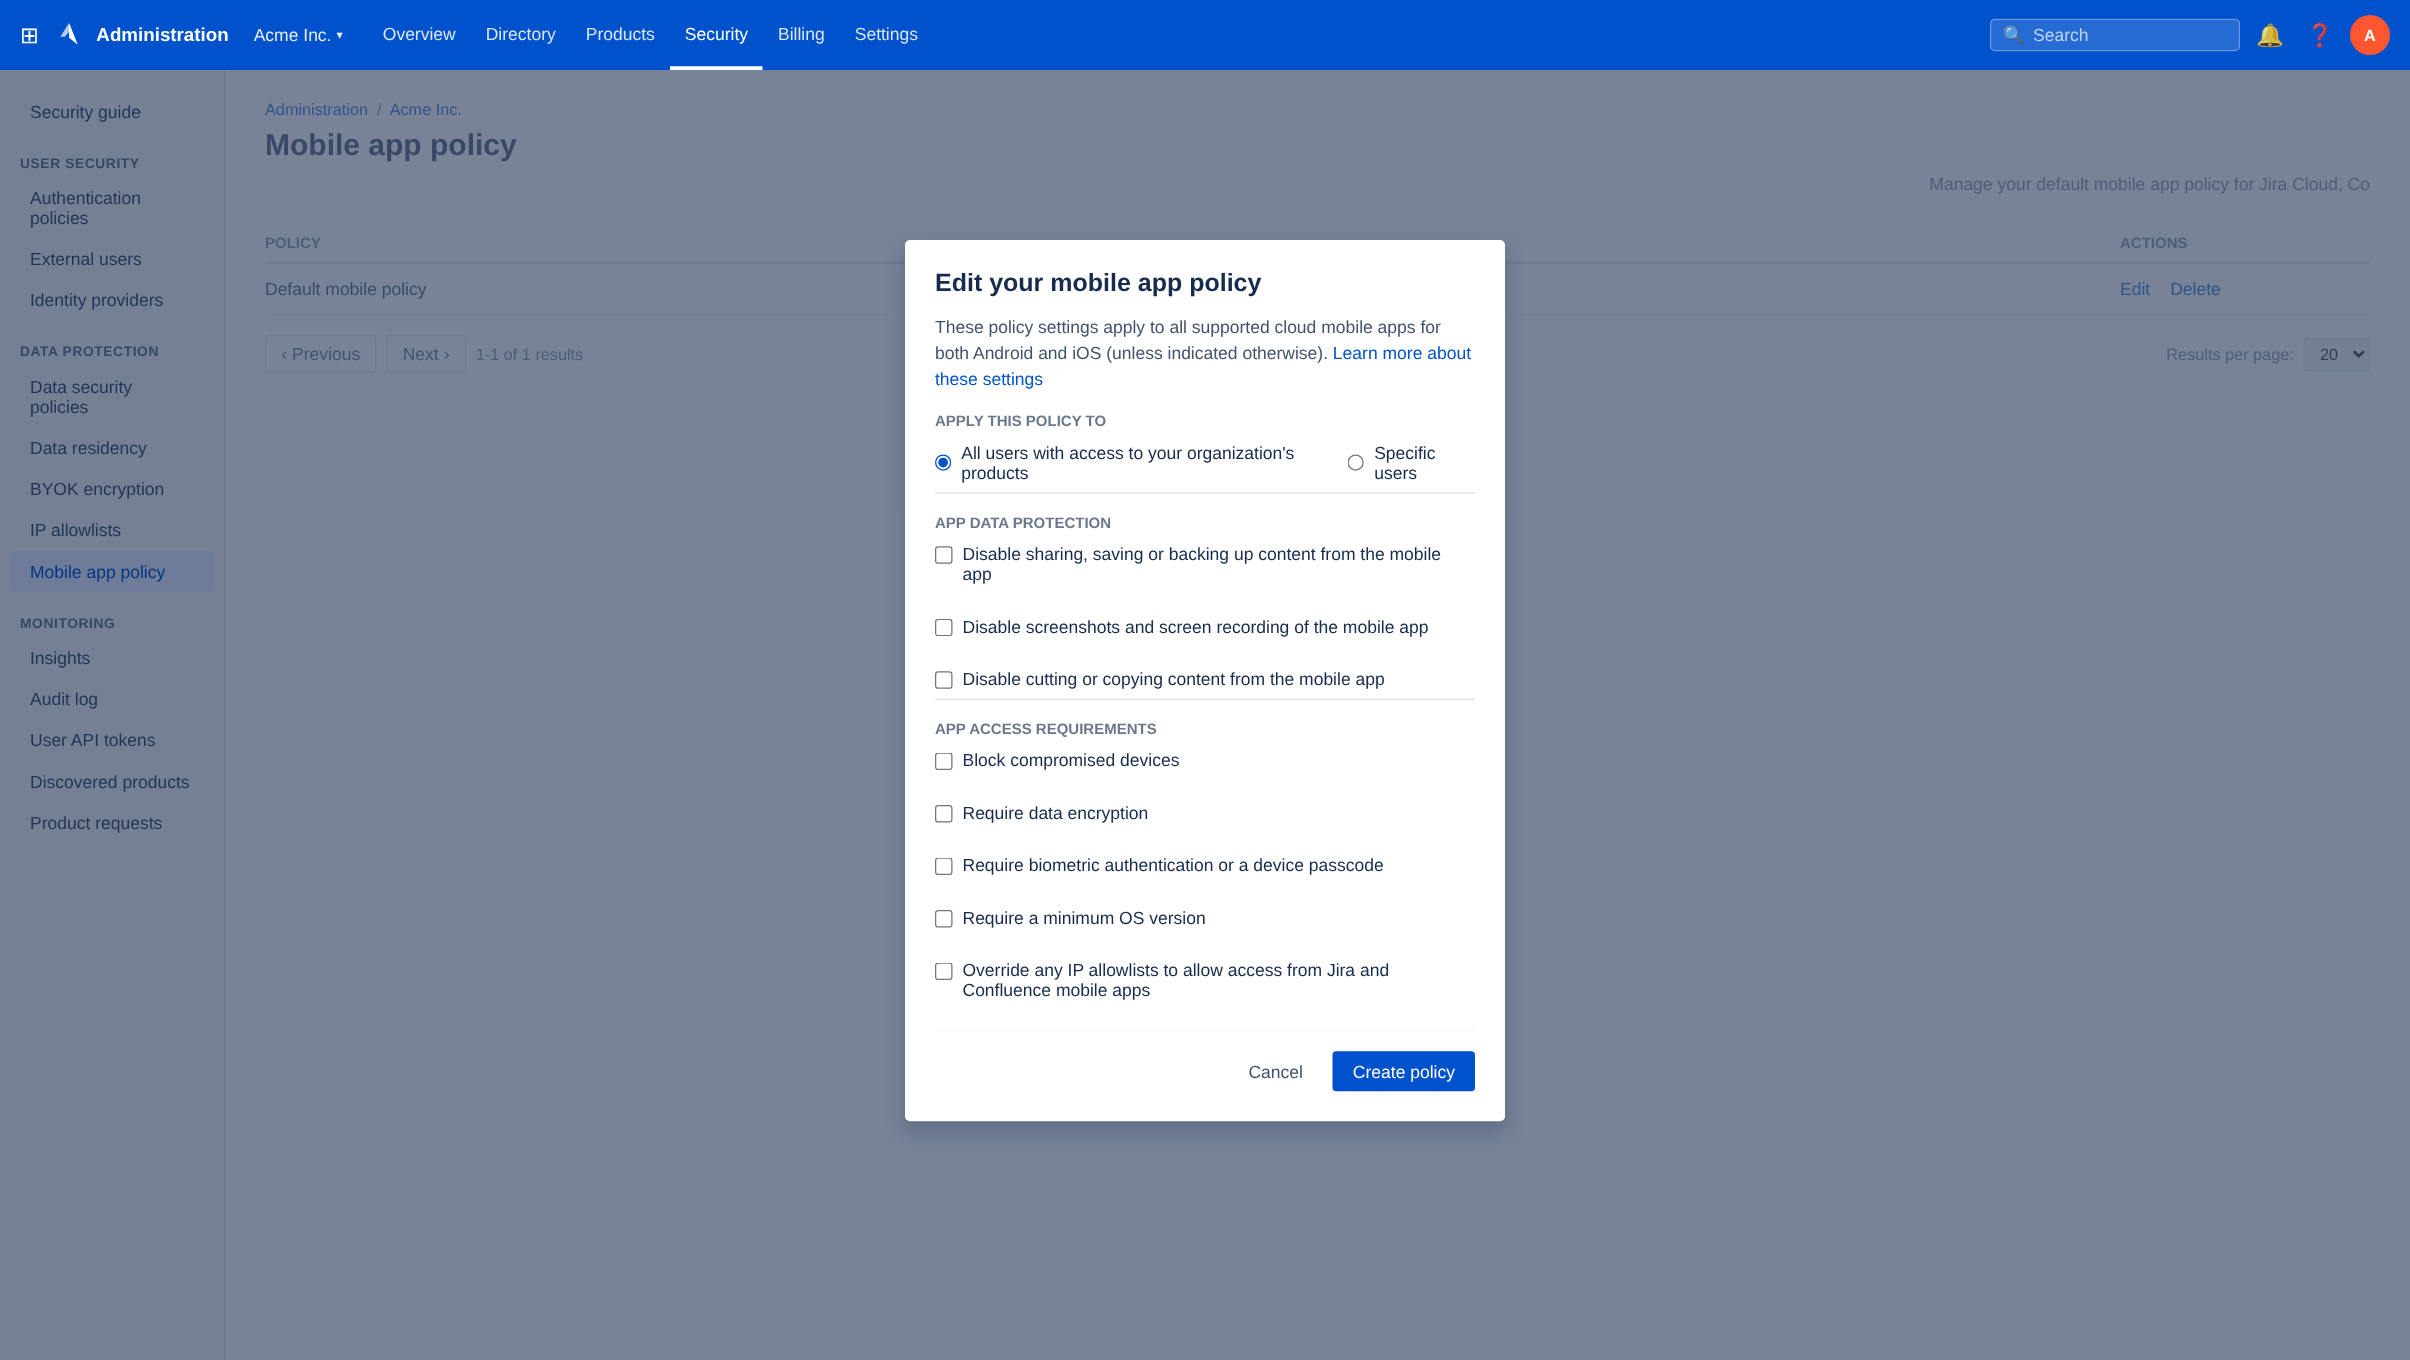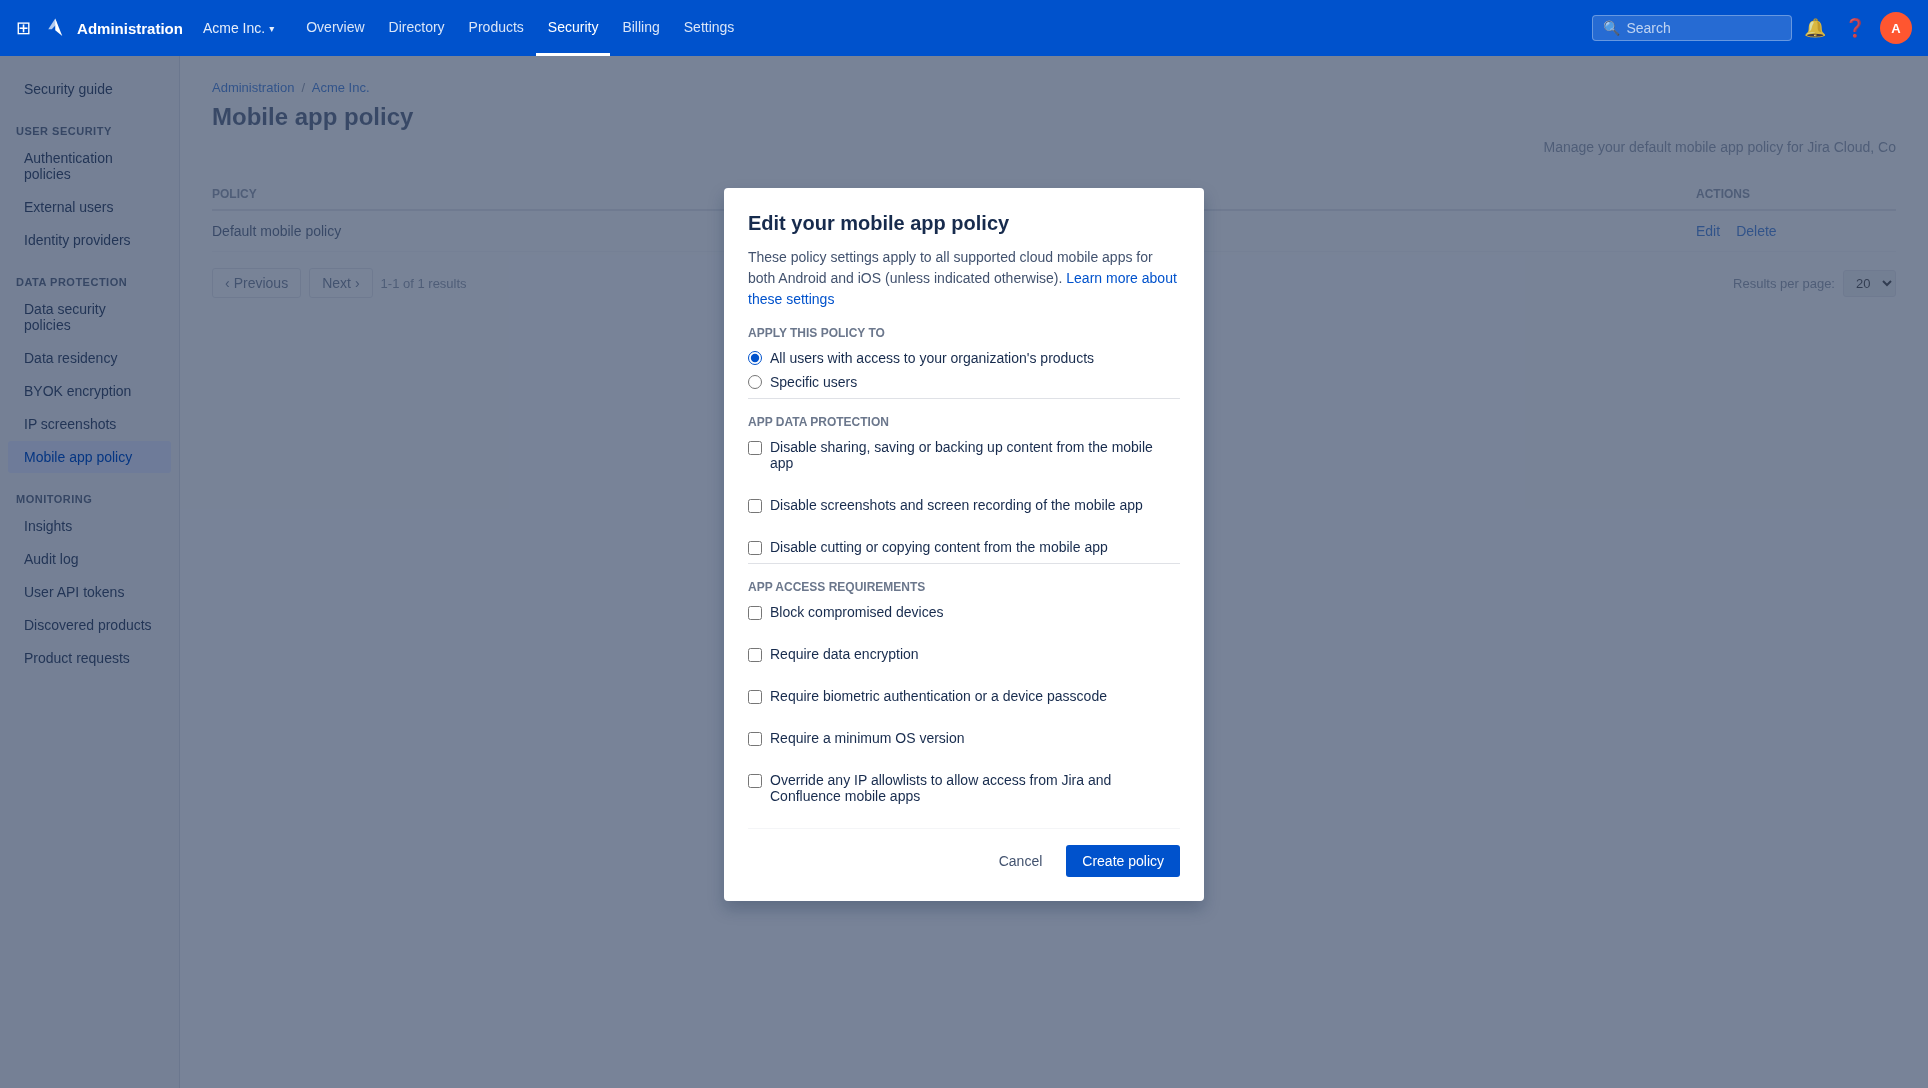--- a/index.html
+++ b/index.html
@@ -49,21 +49,21 @@
 
     
     .overlay { position: fixed; top: 0; left: 0; right: 0; bottom: 0; background: rgba(9,30,66,0.54); z-index: 500; display: flex; align-items: center; justify-content: center; }
 
     
     .modal { background: white; border-radius: 4px; width: 480px; max-height: 90vh; overflow-y: auto; padding: 24px; box-shadow: 0 8px 16px rgba(9,30,66,0.25); position: relative; z-index: 600; }
     .modal-title { font-size: 20px; font-weight: 600; color: #172b4d; margin-bottom: 12px; }
     .modal-desc { font-size: 14px; color: #42526e; margin-bottom: 16px; line-height: 1.5; }
     .modal-desc a { color: #0052cc; text-decoration: none; }
     .modal-section-label { font-size: 12px; font-weight: 600; color: #6b778c; text-transform: uppercase; margin-bottom: 10px; margin-top: 16px; }
-    .radio-group { display: flex; flex-direction: column; gap: 8px; margin-bottom: 8px; }
+    .radio-group { display: flex; flex-direction: row; gap: 8px; margin-bottom: 8px; }
     .radio-item { display: flex; align-items: center; gap: 8px; font-size: 14px; color: #172b4d; cursor: pointer; }
     .radio-item input[type="radio"] { accent-color: #0052cc; width: 14px; height: 14px; }
     .checkbox-group { display: flex; flex-direction: column; gap: 26px; margin-bottom: 8px; }
     .checkbox-item { display: flex; align-items: flex-start; gap: 8px; font-size: 14px; color: #172b4d; cursor: pointer; }
     .checkbox-item input[type="checkbox"] { margin-top: 2px; width: 14px; height: 14px; flex-shrink: 0; }
     .modal-footer { display: flex; align-items: center; justify-content: flex-end; gap: 8px; margin-top: 24px; padding-top: 16px; border-top: 1px solid #f4f5f7; }
     .btn-cancel { padding: 8px 16px; border: none; background: transparent; color: #42526e; font-size: 14px; cursor: pointer; border-radius: 3px; font-weight: 500; }
     .btn-primary { padding: 8px 16px; border: none; background: #0052cc; color: white; font-size: 14px; cursor: pointer; border-radius: 3px; font-weight: 500; }
 
     .divider { height: 1px; background: #dfe1e6; margin: 4px 0; }
@@ -110,21 +110,21 @@
 
     <div class="sidebar-section">USER SECURITY</div>
     <div class="sidebar-item">Authentication policies</div>
     <div class="sidebar-item">External users</div>
     <div class="sidebar-item">Identity providers</div>
 
     <div class="sidebar-section">DATA PROTECTION</div>
     <div class="sidebar-item">Data security policies</div>
     <div class="sidebar-item">Data residency</div>
     <div class="sidebar-item">BYOK encryption</div>
-    <div class="sidebar-item">IP screenshots</div>
+    <div class="sidebar-item">IP allowlists</div>
     <div class="sidebar-item active">Mobile app policy</div>
 
     <div class="sidebar-section">MONITORING</div>
     <div class="sidebar-item">Insights</div>
     <div class="sidebar-item">Audit log</div>
     <div class="sidebar-item">User API tokens</div>
     <div class="sidebar-item">Discovered products</div>
     <div class="sidebar-item">Product requests</div>
   </aside>
 

